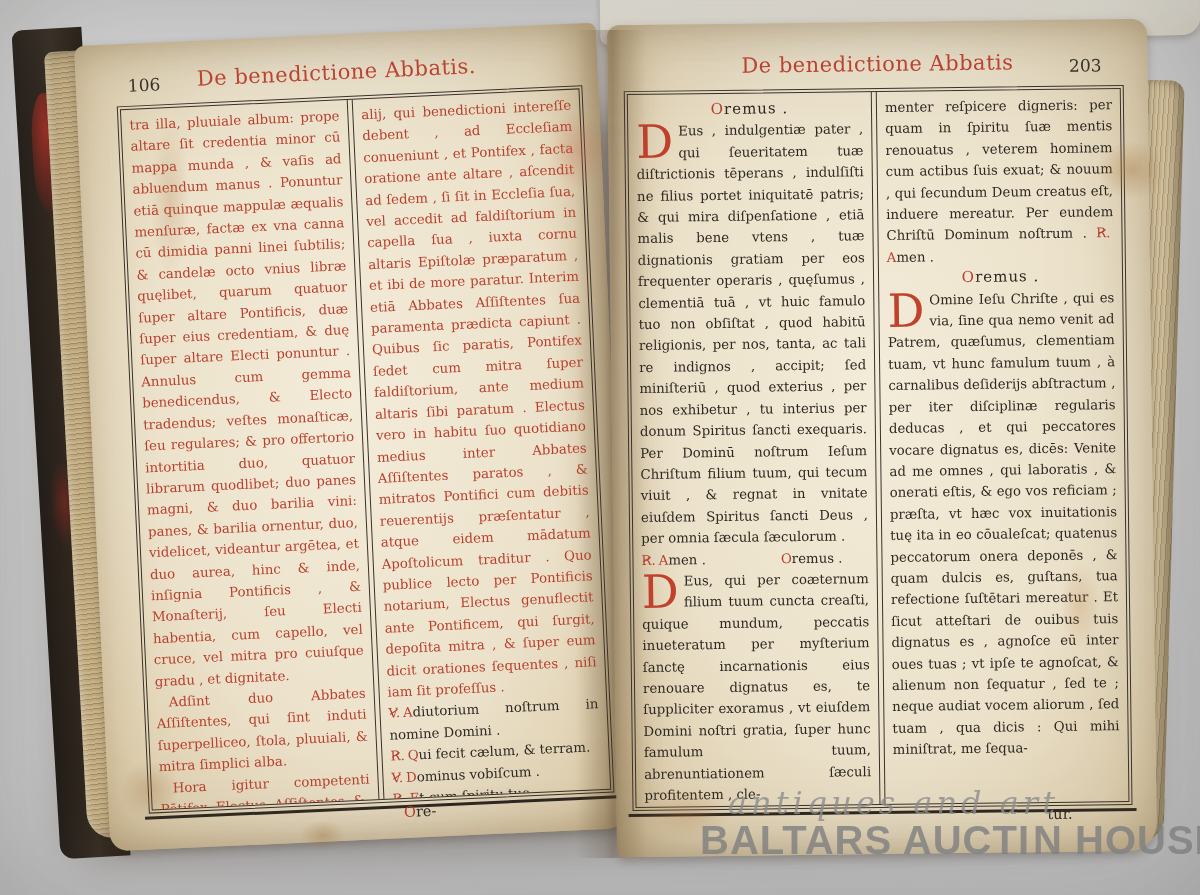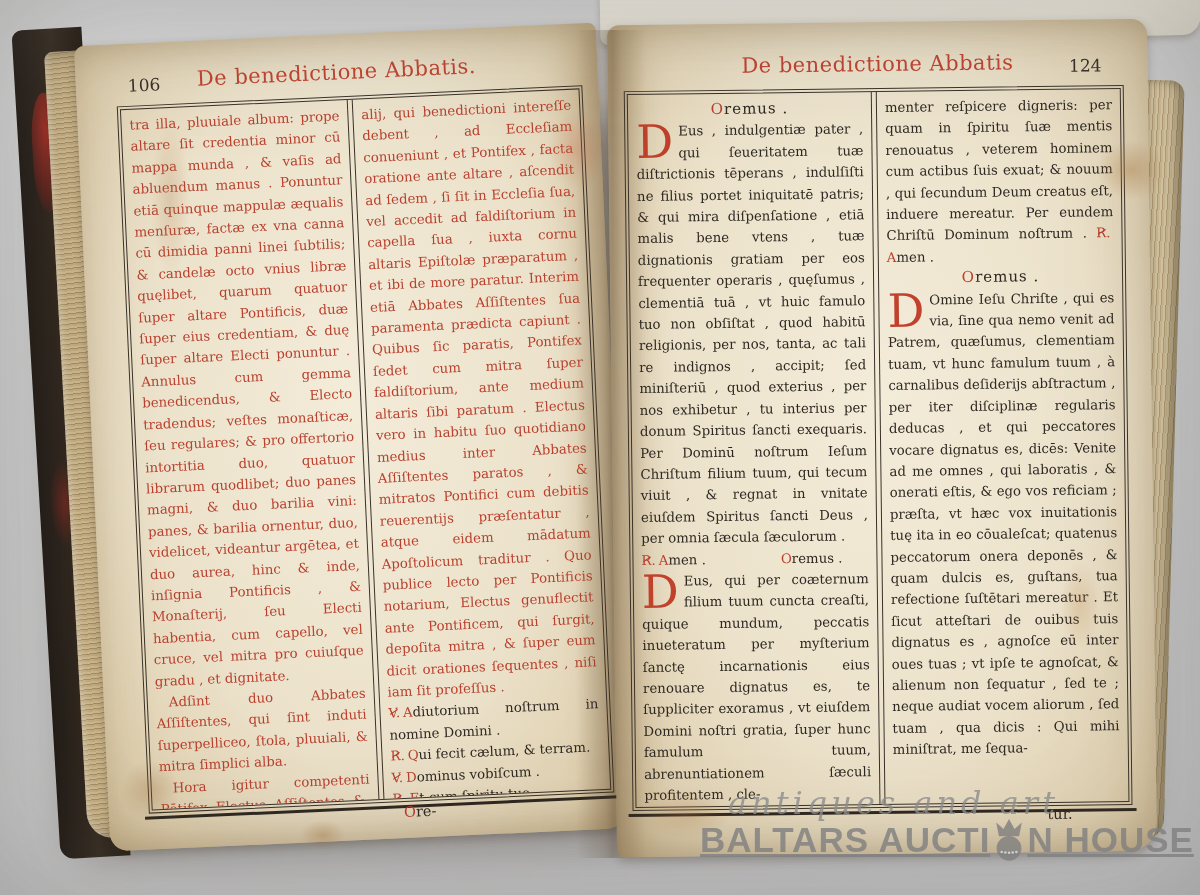--- a/index.html
+++ b/index.html
@@ -78,22 +78,22 @@
   .s4{left:120px;top:760px;width:60px;height:60px;background:radial-gradient(ellipse,rgba(150,100,50,.30),transparent 70%);}
   .s5{left:640px;top:790px;width:90px;height:50px;background:radial-gradient(ellipse,rgba(170,115,60,.28),transparent 70%);}
   .s6{left:1060px;top:560px;width:40px;height:90px;background:radial-gradient(ellipse,rgba(185,130,70,.25),transparent 70%);}
   .s7{left:150px;top:120px;width:40px;height:160px;background:radial-gradient(ellipse,rgba(160,105,55,.22),transparent 70%);}
 
   
   .watermark{position:absolute;left:700px;top:784px;width:500px;z-index:9;color:rgba(125,125,125,.85);
     font-family:"Liberation Sans","DejaVu Sans",sans-serif;}
   .wm-line1{font-style:italic;font-size:32px;letter-spacing:4px;color:rgba(140,140,140,.8);
     font-family:"DejaVu Serif","Liberation Serif",serif;margin-left:28px;margin-bottom:-4px;}
-  .wm-line2{display:flex;align-items:flex-end;font-weight:bold;font-size:35px;letter-spacing:1px;
-    color:rgba(128,128,128,.82);white-space:nowrap;text-decoration:underline;}
+  .wm-line2{display:flex;align-items:flex-end;font-weight:bold;font-size:40px;letter-spacing:1px;
+    color:rgba(128,128,128,.82);white-space:nowrap;}
   .wm-logo{margin:0 1px -2px 2px;}
 </style>
 </head>
 <body>
 
 <div class="scene">
 
   <div class="book-shadow"></div>
 
   <div class="cover-left">
@@ -123,21 +123,21 @@
         <p class="vline"><span class="vsym">V.</span><span class="rinit">D</span><span>ominus vobiſcum .</span></p>
         <p class="vline"><span class="vsym">R.</span><span class="rinit">E</span><span>t cum ſpiritu tuo.</span></p>
       </div>
     </div>
     <div class="catchword"><span class="red">O</span><span>re-</span></div>
   </div>
 
   <div class="page page-right">
     <div class="pg-header">
       <span class="running-title">De benedictione Abbatis</span>
-      <span class="pg-num">124</span>
+      <span class="pg-num">203</span>
     </div>
     <div class="frame">
       <div class="col black">
         <p class="oremus"><span class="red">O</span><span>remus .</span></p>
         <p><span class="dropcap">D</span><span>Eus , indulgentiæ pater , qui ſeueritatem tuæ diſtrictionis tēperans , indulſiſti ne filius portet iniquitatē patris; &amp; qui mira diſpenſatione , etiā malis bene vtens , tuæ dignationis gratiam per eos frequenter operaris , quęſumus , clementiā tuā , vt huic famulo tuo non obſiſtat , quod habitū religionis, per nos, tanta, ac tali re indignos , accipit; ſed miniſteriū , quod exterius , per nos exhibetur , tu interius per donum Spiritus ſancti exequaris. Per Dominū noſtrum Ieſum Chriſtum filium tuum, qui tecum viuit , &amp; regnat in vnitate eiuſdem Spiritus ſancti Deus , per omnia ſæcula ſæculorum .</span></p>
         <div class="resp-row">
           <span><span class="vsym">R.</span><span class="rinit">A</span><span>men .</span></span>
           <span><span class="red">O</span><span>remus .</span></span>
         </div>
         <p><span class="dropcap">D</span><span>Eus, qui per coæternum filium tuum cuncta creaſti, quique mundum, peccatis inueteratum per myſterium ſanctę incarnationis eius renouare dignatus es, te ſuppliciter exoramus , vt eiuſdem Domini noſtri gratia, ſuper hunc famulum tuum, abrenuntiationem ſæculi profitentem , cle-</span></p>

